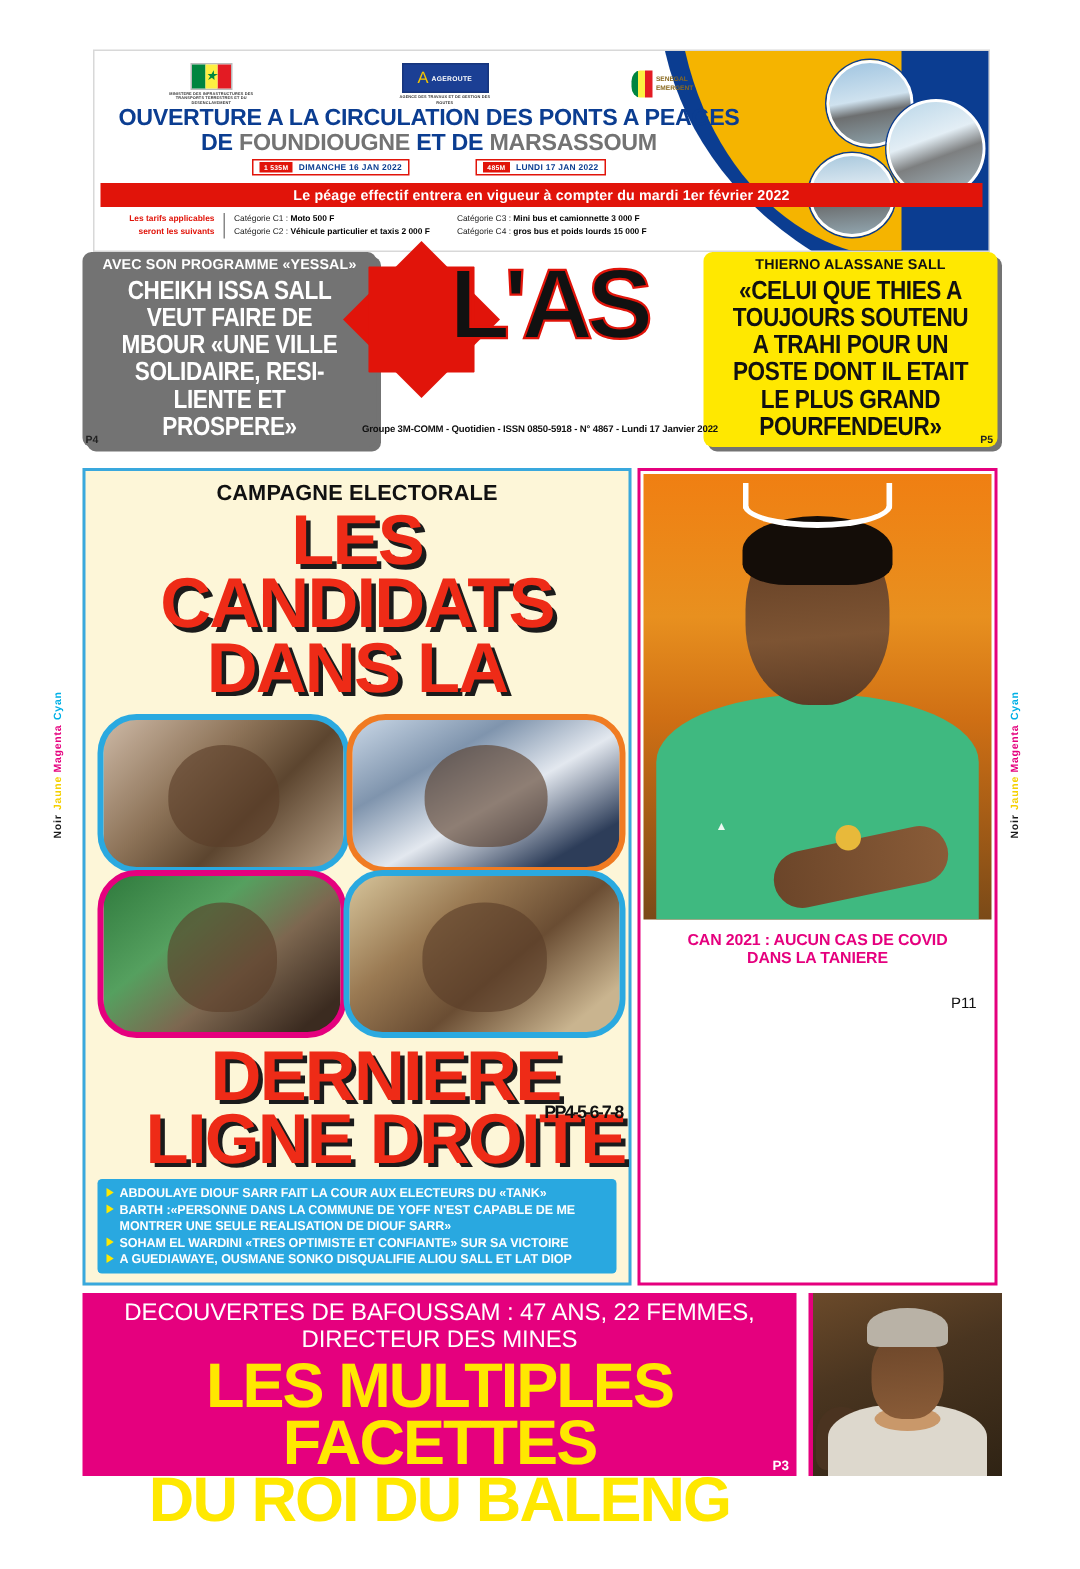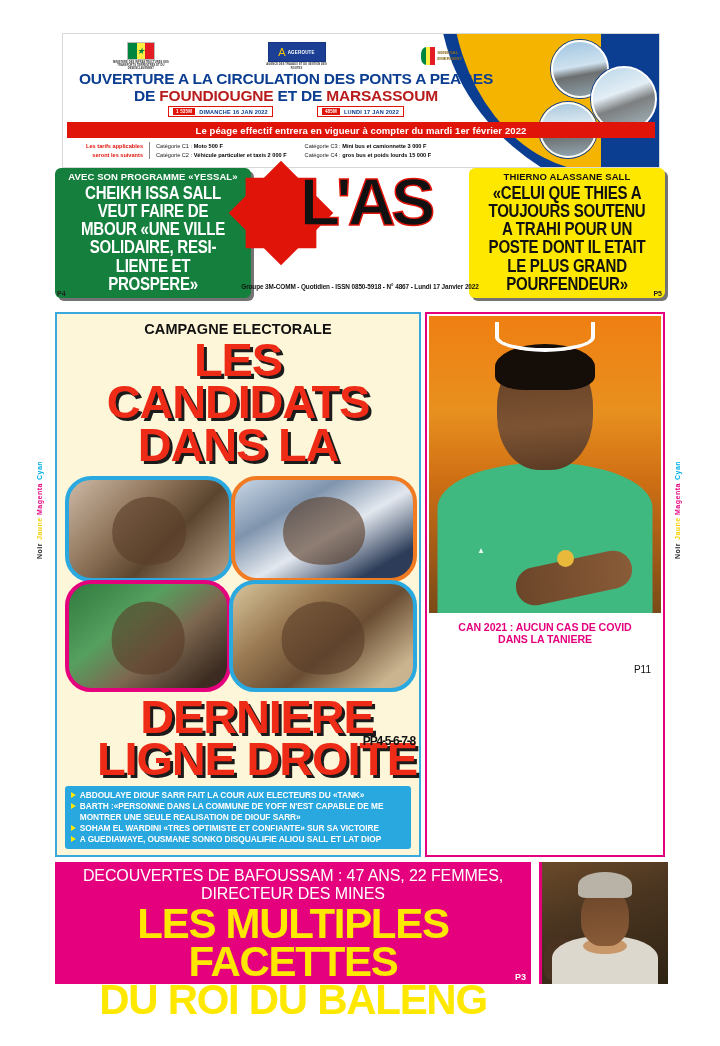--- a/index.html
+++ b/index.html
@@ -58,21 +58,21 @@
   .semerg{display:flex;align-items:center;gap:2px;}
   .semerg .sw{width:14px;height:18px;background:
      linear-gradient(90deg,#00853f 0 33%,#fdef42 33% 66%,#e31b23 66% 100%);
      border-radius:40% 0 0 40%;}
   .semerg .st{font-size:4.4px;color:#8a6a1f;font-weight:bold;line-height:1.3;text-align:left;}
   .ad-title{
     position:absolute;left:0;right:150px;top:36px;text-align:center;
     font-size:15.5px;font-weight:bold;color:#0b3d91;line-height:1.12;
     letter-spacing:-.2px;
   }
-  .ad-title .hl{color:#b91c1c;}
+  .ad-title .hl{color:#737373;}
   .ad-dates{position:absolute;left:0;right:150px;top:72px;display:flex;justify-content:center;gap:44px;}
   .date-pill{display:flex;align-items:center;gap:4px;border:1px solid #e1140a;padding:1px 4px;}
   .date-pill .tag{background:#e1140a;color:#fff;font-size:4.5px;font-weight:bold;padding:1px 3px;letter-spacing:.2px;}
   .date-pill .dt{font-size:5.6px;font-weight:bold;color:#0b3d91;letter-spacing:.2px;}
   .ad-redbar{
     position:absolute;left:4px;right:4px;top:88px;height:16px;background:#e1140a;
     display:flex;align-items:center;justify-content:center;
   }
   .ad-redbar span{color:#fff;font-size:9.5px;font-weight:bold;letter-spacing:.1px;}
   .ad-tariffs{position:absolute;left:8px;right:150px;top:108px;display:flex;gap:6px;font-size:5.6px;line-height:1.55;}
@@ -82,21 +82,21 @@
   .tar-cols div{color:#1a1a1a;}
   .tar-cols b{color:#000;}
 
   
   .strip{position:absolute;left:55px;top:168px;width:610px;height:138px;}
   .hl-box{
     position:absolute;top:0;width:196px;height:130px;
     border-radius:6px;padding:4px 5px;box-sizing:border-box;
     box-shadow:3px 3px 0 rgba(0,0,0,.55);
   }
-  .hl-left{left:0;background:#15803d;}
+  .hl-left{left:0;background:#737373;}
   .hl-right{left:414px;background:#ffe800;}
   .hl-kicker{font-size:9.5px;font-weight:bold;text-align:center;letter-spacing:.1px;line-height:1.1;}
   .hl-left .hl-kicker{color:#ffffff;}
   .hl-right .hl-kicker{color:#111;}
   .hl-text{
     font-size:17.5px;font-weight:bold;line-height:1.03;text-align:center;
     transform:scaleX(.86);transform-origin:center top;margin-top:2px;
     letter-spacing:-.3px;
   }
   .hl-left .hl-text{color:#ffffff;}

